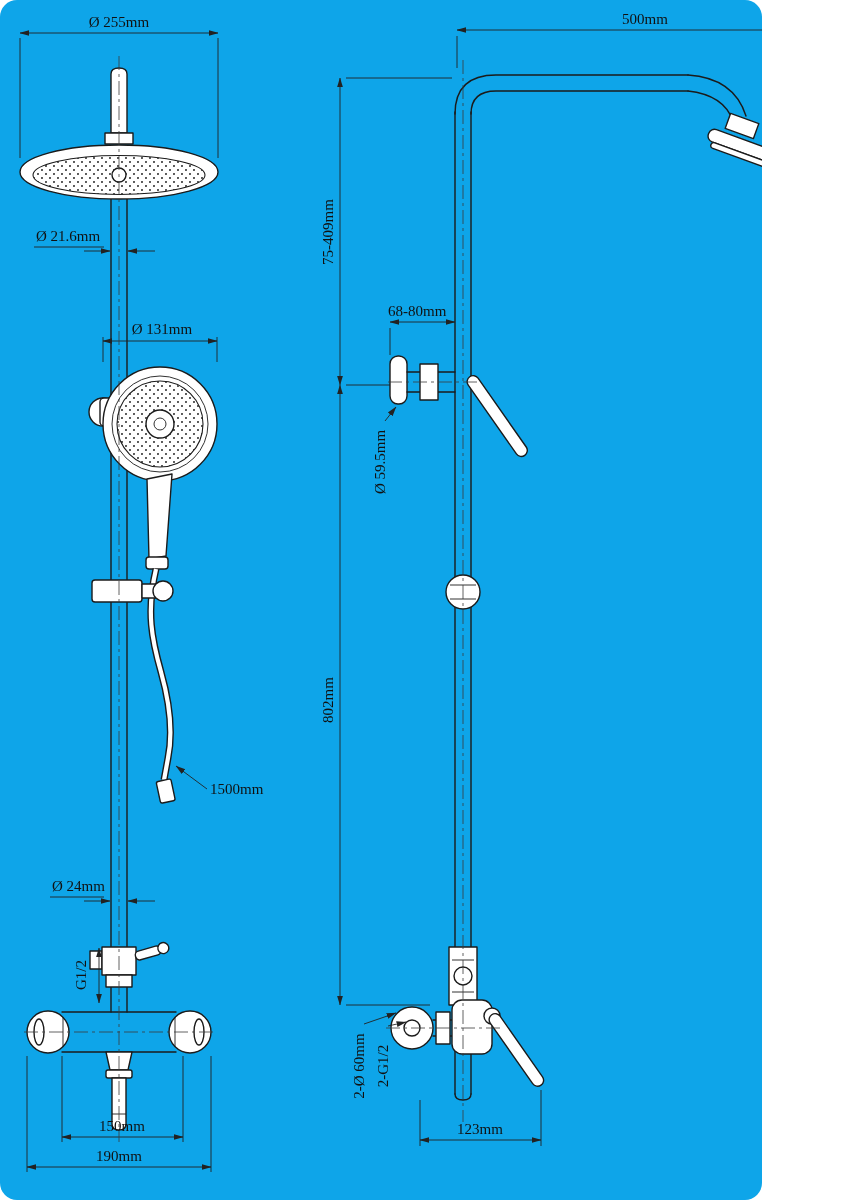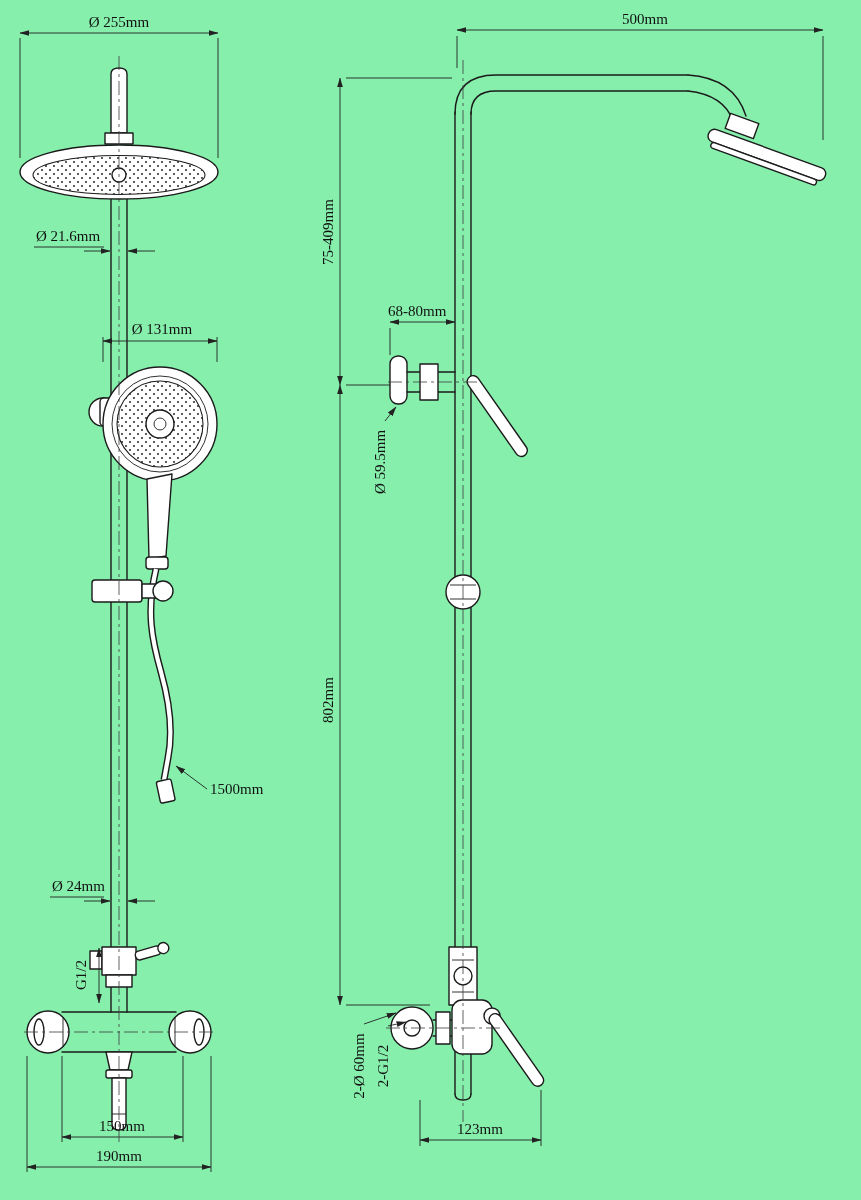--- a/index.html
+++ b/index.html
@@ -1,16 +1,16 @@
 <!DOCTYPE html>
 <html><head>
 <meta charset="utf-8">
 <style>
   html,body { margin:0; padding:0; background:#ffffff; }
-  .page { width:861px; height:1200px; background:#86efac; position:relative; overflow:hidden; }
+  .page { width:762px; height:1200px; background:#0ea5e9; position:relative; overflow:hidden;border-radius:17px; }
   svg { display:block; }
   .obj   { fill:none; stroke:#1b1b1b; stroke-width:1.4; stroke-linecap:round; stroke-linejoin:round; }
   .objf  { fill:#ffffff; stroke:#1b1b1b; stroke-width:1.4; stroke-linejoin:round; }
   .thin  { fill:none; stroke:#1b1b1b; stroke-width:0.9; }
   .dim   { fill:none; stroke:#222222; stroke-width:0.9; }
   .center{ fill:none; stroke:#3a3a3a; stroke-width:0.8; stroke-dasharray:14 4 3 4; }
   .dots  { fill:url(#dotpat); stroke:#1b1b1b; stroke-width:1.1; }
   .lbl   { font-family:"Liberation Serif","DejaVu Serif",serif; font-size:15px; fill:#111; }
 </style>
 </head>

